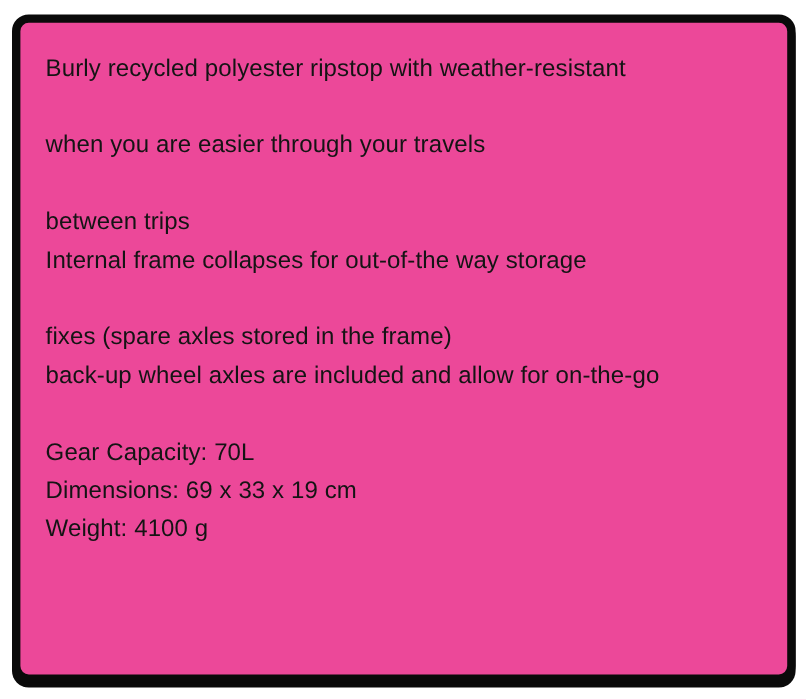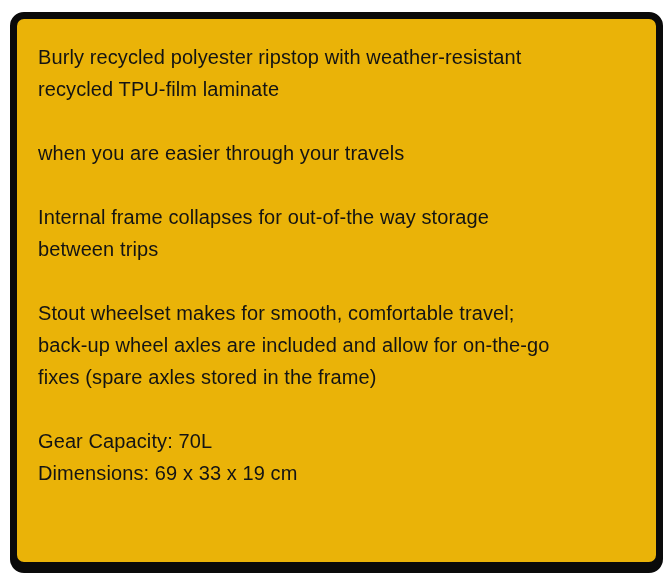--- a/index.html
+++ b/index.html
@@ -14,21 +14,21 @@
     font-family: "Liberation Sans", sans-serif;
     overflow: hidden;
   }
   .card {
     position: absolute;
     left: 10px;
     top: 12px;
     width: 653px;
     height: 557px;
     box-sizing: border-box;
-    background: #eab308;
+    background: #ec4899;
     border: 7px solid #0a0a0a;
     border-radius: 14px;
     box-shadow: 0 4px 0 #0a0a0a;
     padding: 22px 20px 18px 21px;
     color: #141414;
     font-size: 20px;
     line-height: 32px;
     letter-spacing: 0.1px;
   }
   .para {
@@ -42,36 +42,35 @@
     white-space: nowrap;
   }
 </style>
 </head>
 <body>
 
 <div class="card">
 
   <p class="para">
     <span class="line">Burly recycled polyester ripstop with weather-resistant</span>
-    <span class="line">recycled TPU-film laminate</span>
   </p>
 
   <p class="para">
     <span class="line">when you are easier through your travels</span>
   </p>
 
   <p class="para">
+    <span class="line">between trips</span>
     <span class="line">Internal frame collapses for out-of-the way storage</span>
-    <span class="line">between trips</span>
   </p>
 
   <p class="para">
-    <span class="line">Stout wheelset makes for smooth, comfortable travel;</span>
+    <span class="line">fixes (spare axles stored in the frame)</span>
     <span class="line">back-up wheel axles are included and allow for on-the-go</span>
-    <span class="line">fixes (spare axles stored in the frame)</span>
   </p>
 
   <p class="para">
     <span class="line">Gear Capacity: 70L</span>
     <span class="line">Dimensions: 69 x 33 x 19 cm</span>
+    <span class="line">Weight: 4100 g</span>
   </p>
 
 </div>
 
 </body></html>

